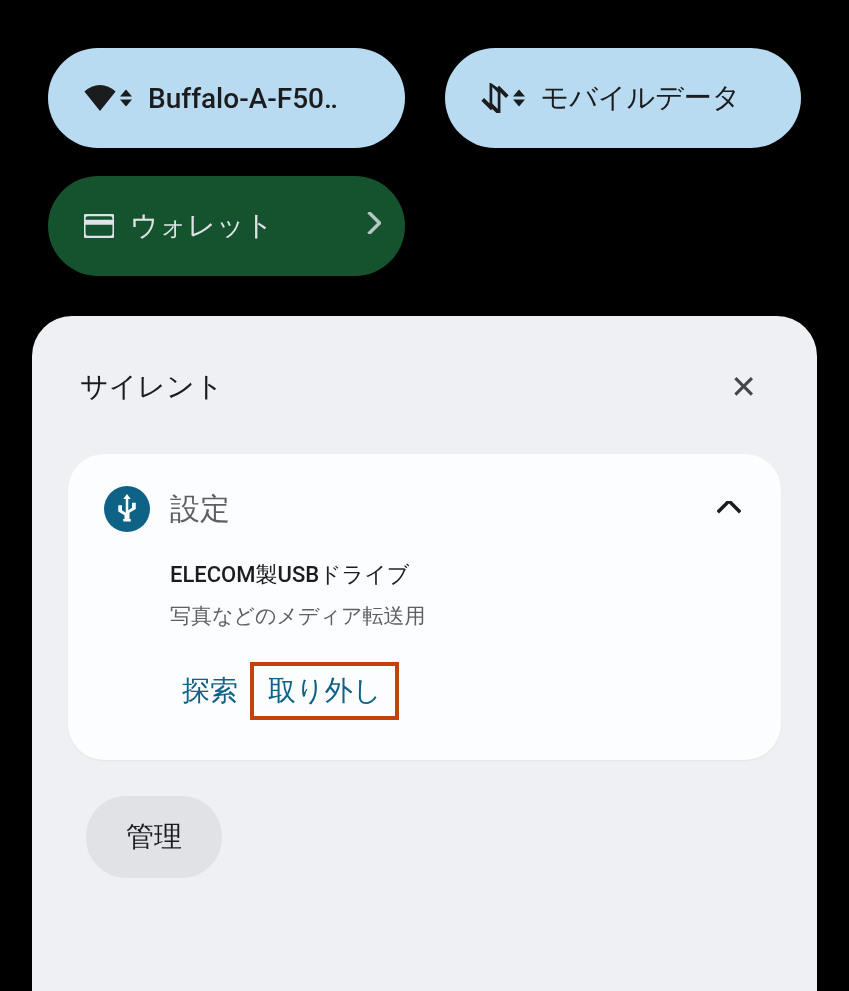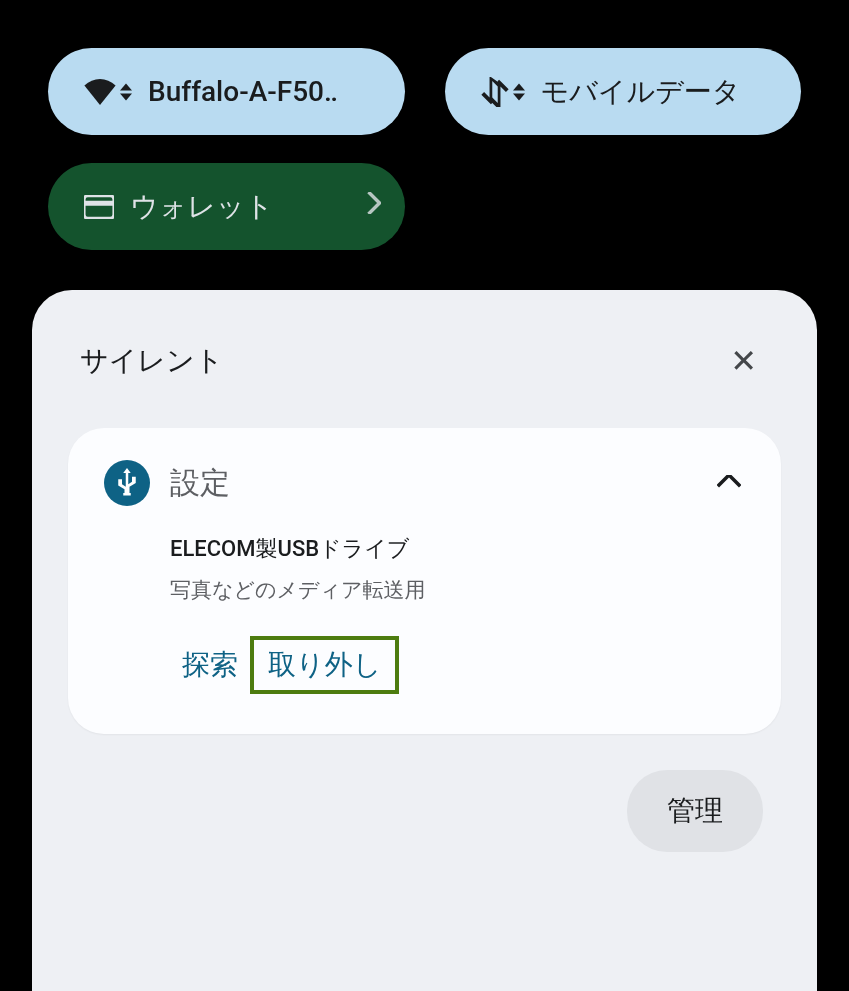--- a/index.html
+++ b/index.html
@@ -10,21 +10,21 @@
       font-family: -apple-system, BlinkMacSystemFont, "Segoe UI", Roboto, sans-serif;
       overflow: hidden;
     }
     .qs-tiles {
       padding: 48px 48px 40px 48px;
       display: grid;
       grid-template-columns: 1fr 1fr;
       gap: 28px 40px;
     }
     .tile {
-      height: 87px;
+      height: 100px;
       border-radius: 50px;
       display: flex;
       align-items: center;
       padding: 0 24px 0 36px;
       font-size: 28px;
       font-weight: 500;
       cursor: pointer;
       position: relative;
     }
     .tile-on { background: #b9dbf1; color: #1a1c1e; }
@@ -112,26 +112,26 @@
       align-items: center;
     }
     .notif-action {
       font-size: 28px;
       font-weight: 500;
       color: #0e6285;
       cursor: pointer;
       padding: 8px 12px;
     }
     .highlight-box {
-      border: 4px solid #4d7c0f;
+      border: 4px solid #c2410c;
       padding: 6px 14px;
     }
     .bottom-row {
       display: flex;
-      justify-content: flex-end;
+      justify-content: flex-start;
       padding: 36px 18px 0 18px;
     }
     .pill-btn {
       background: #e0e2e6;
       border-radius: 40px;
       padding: 22px 40px;
       font-size: 28px;
       color: #1a1c1e;
       cursor: pointer;
     }

